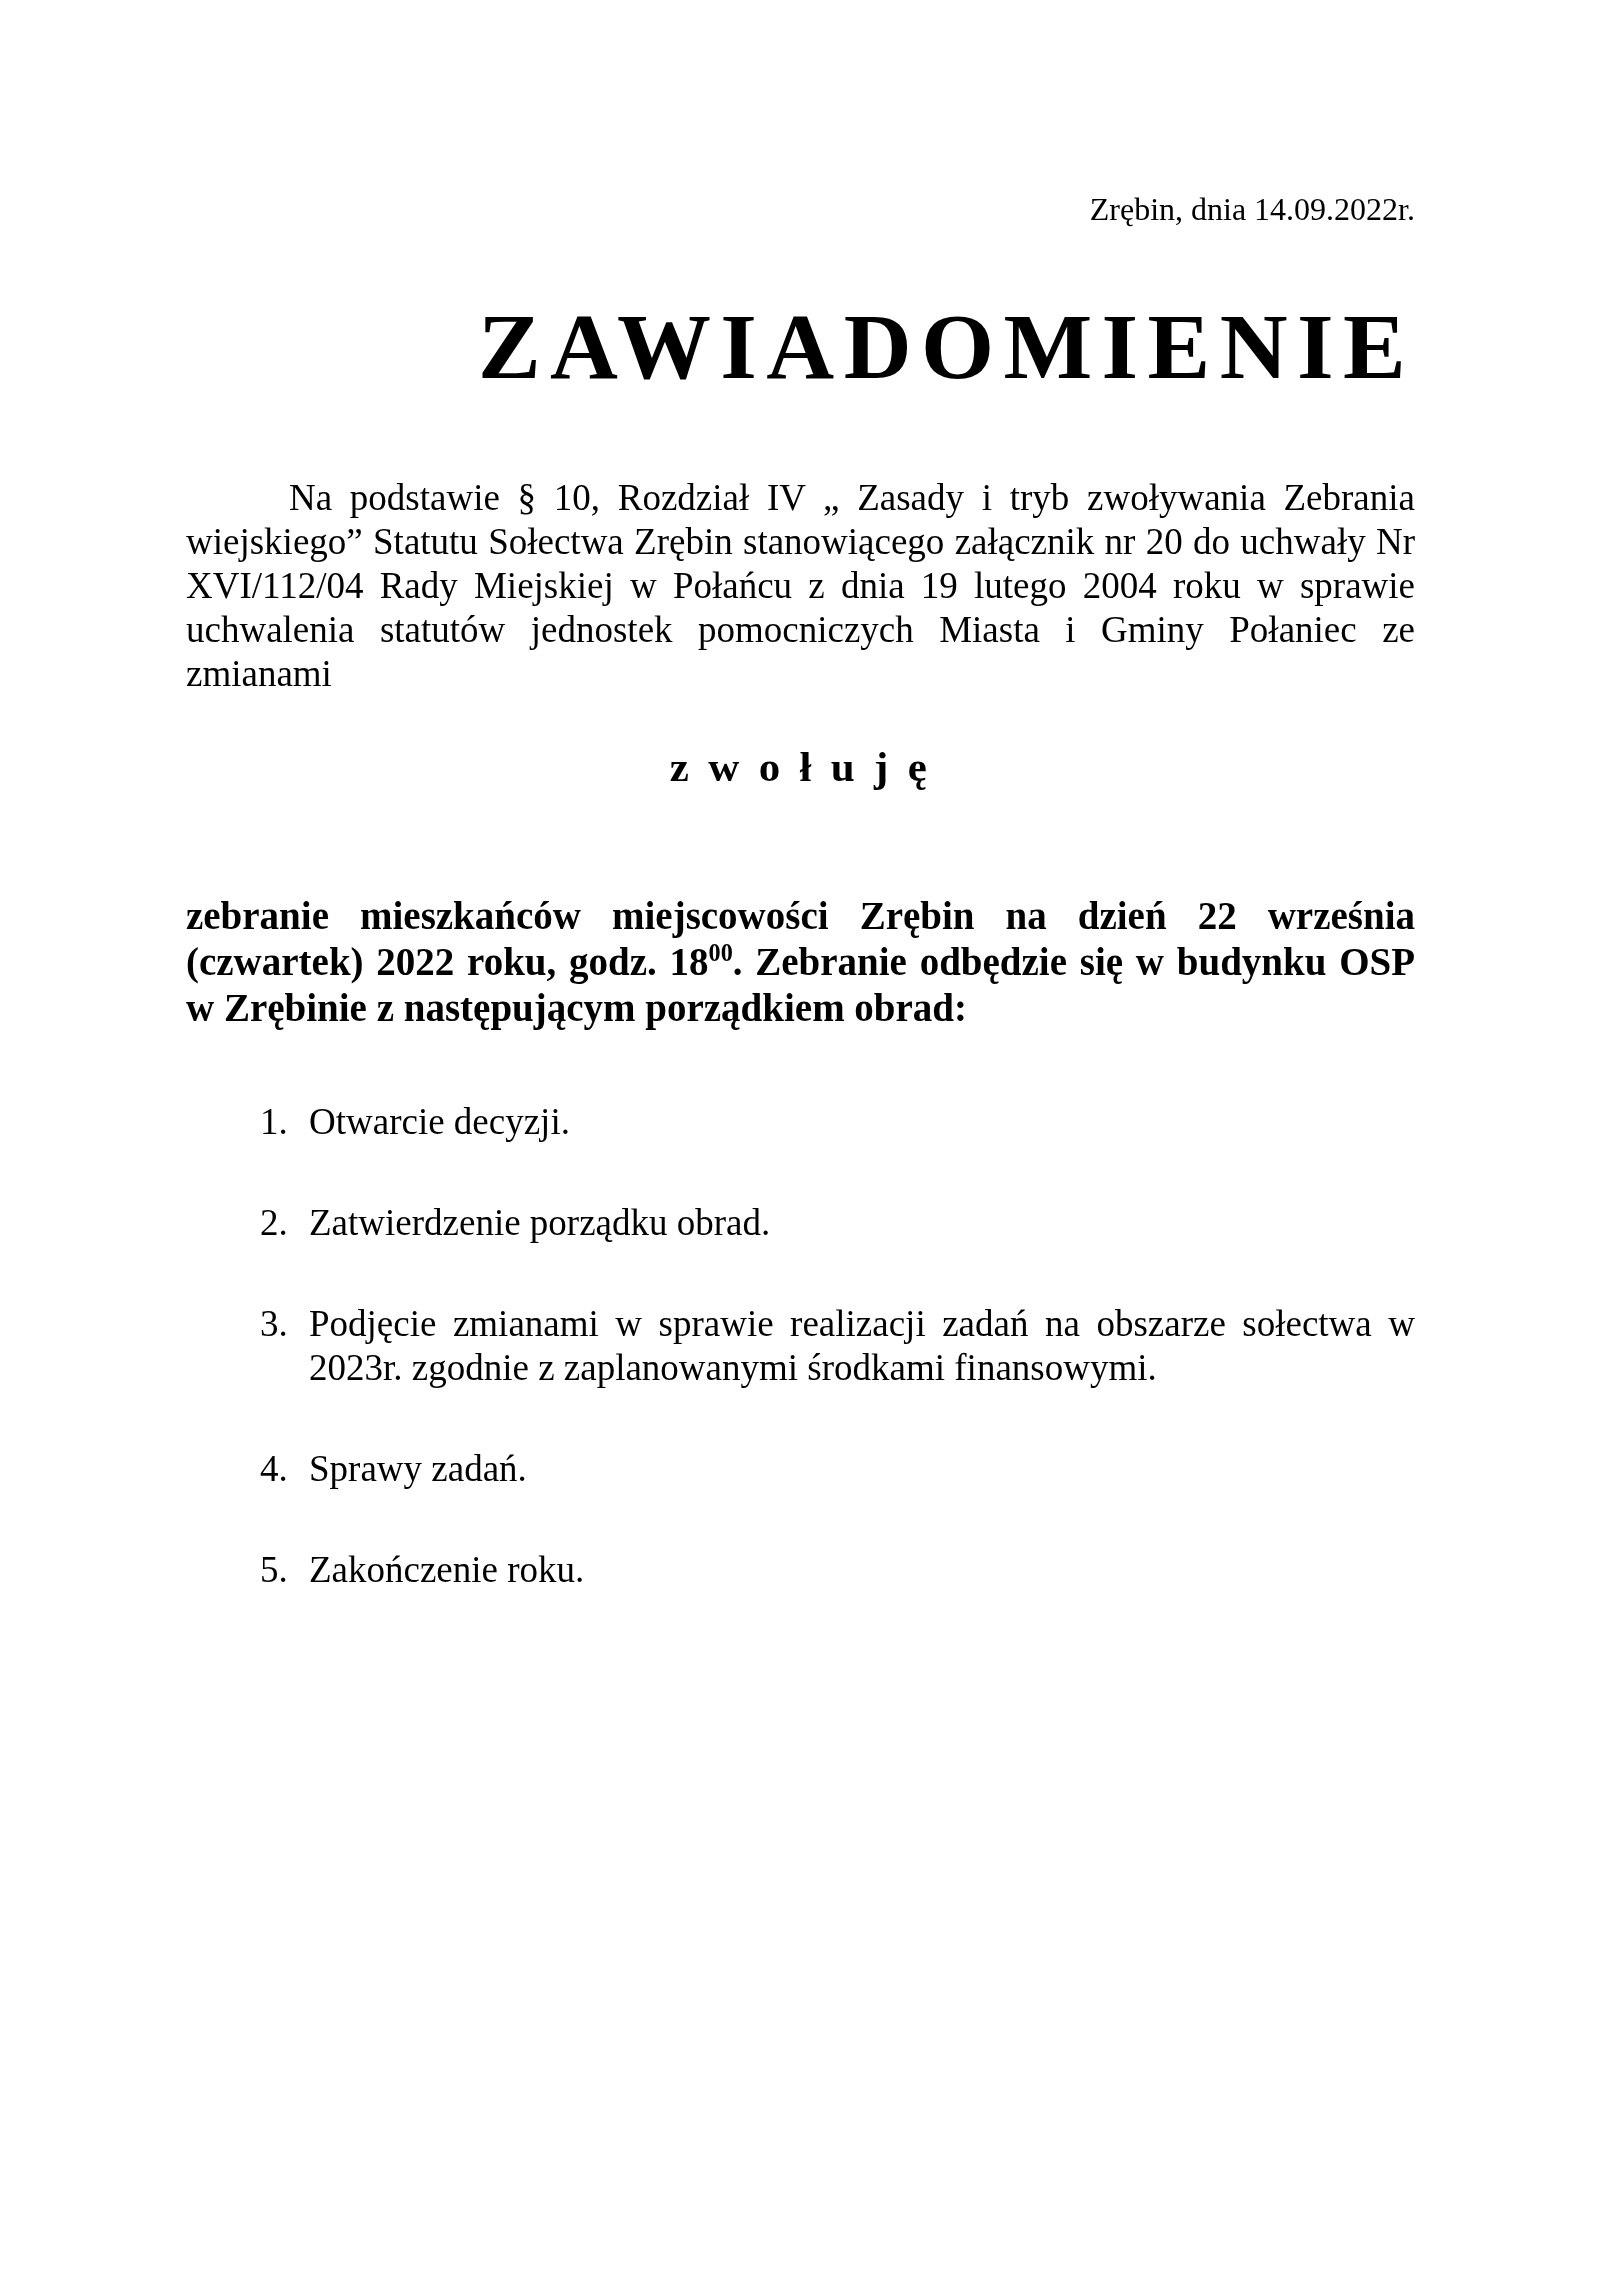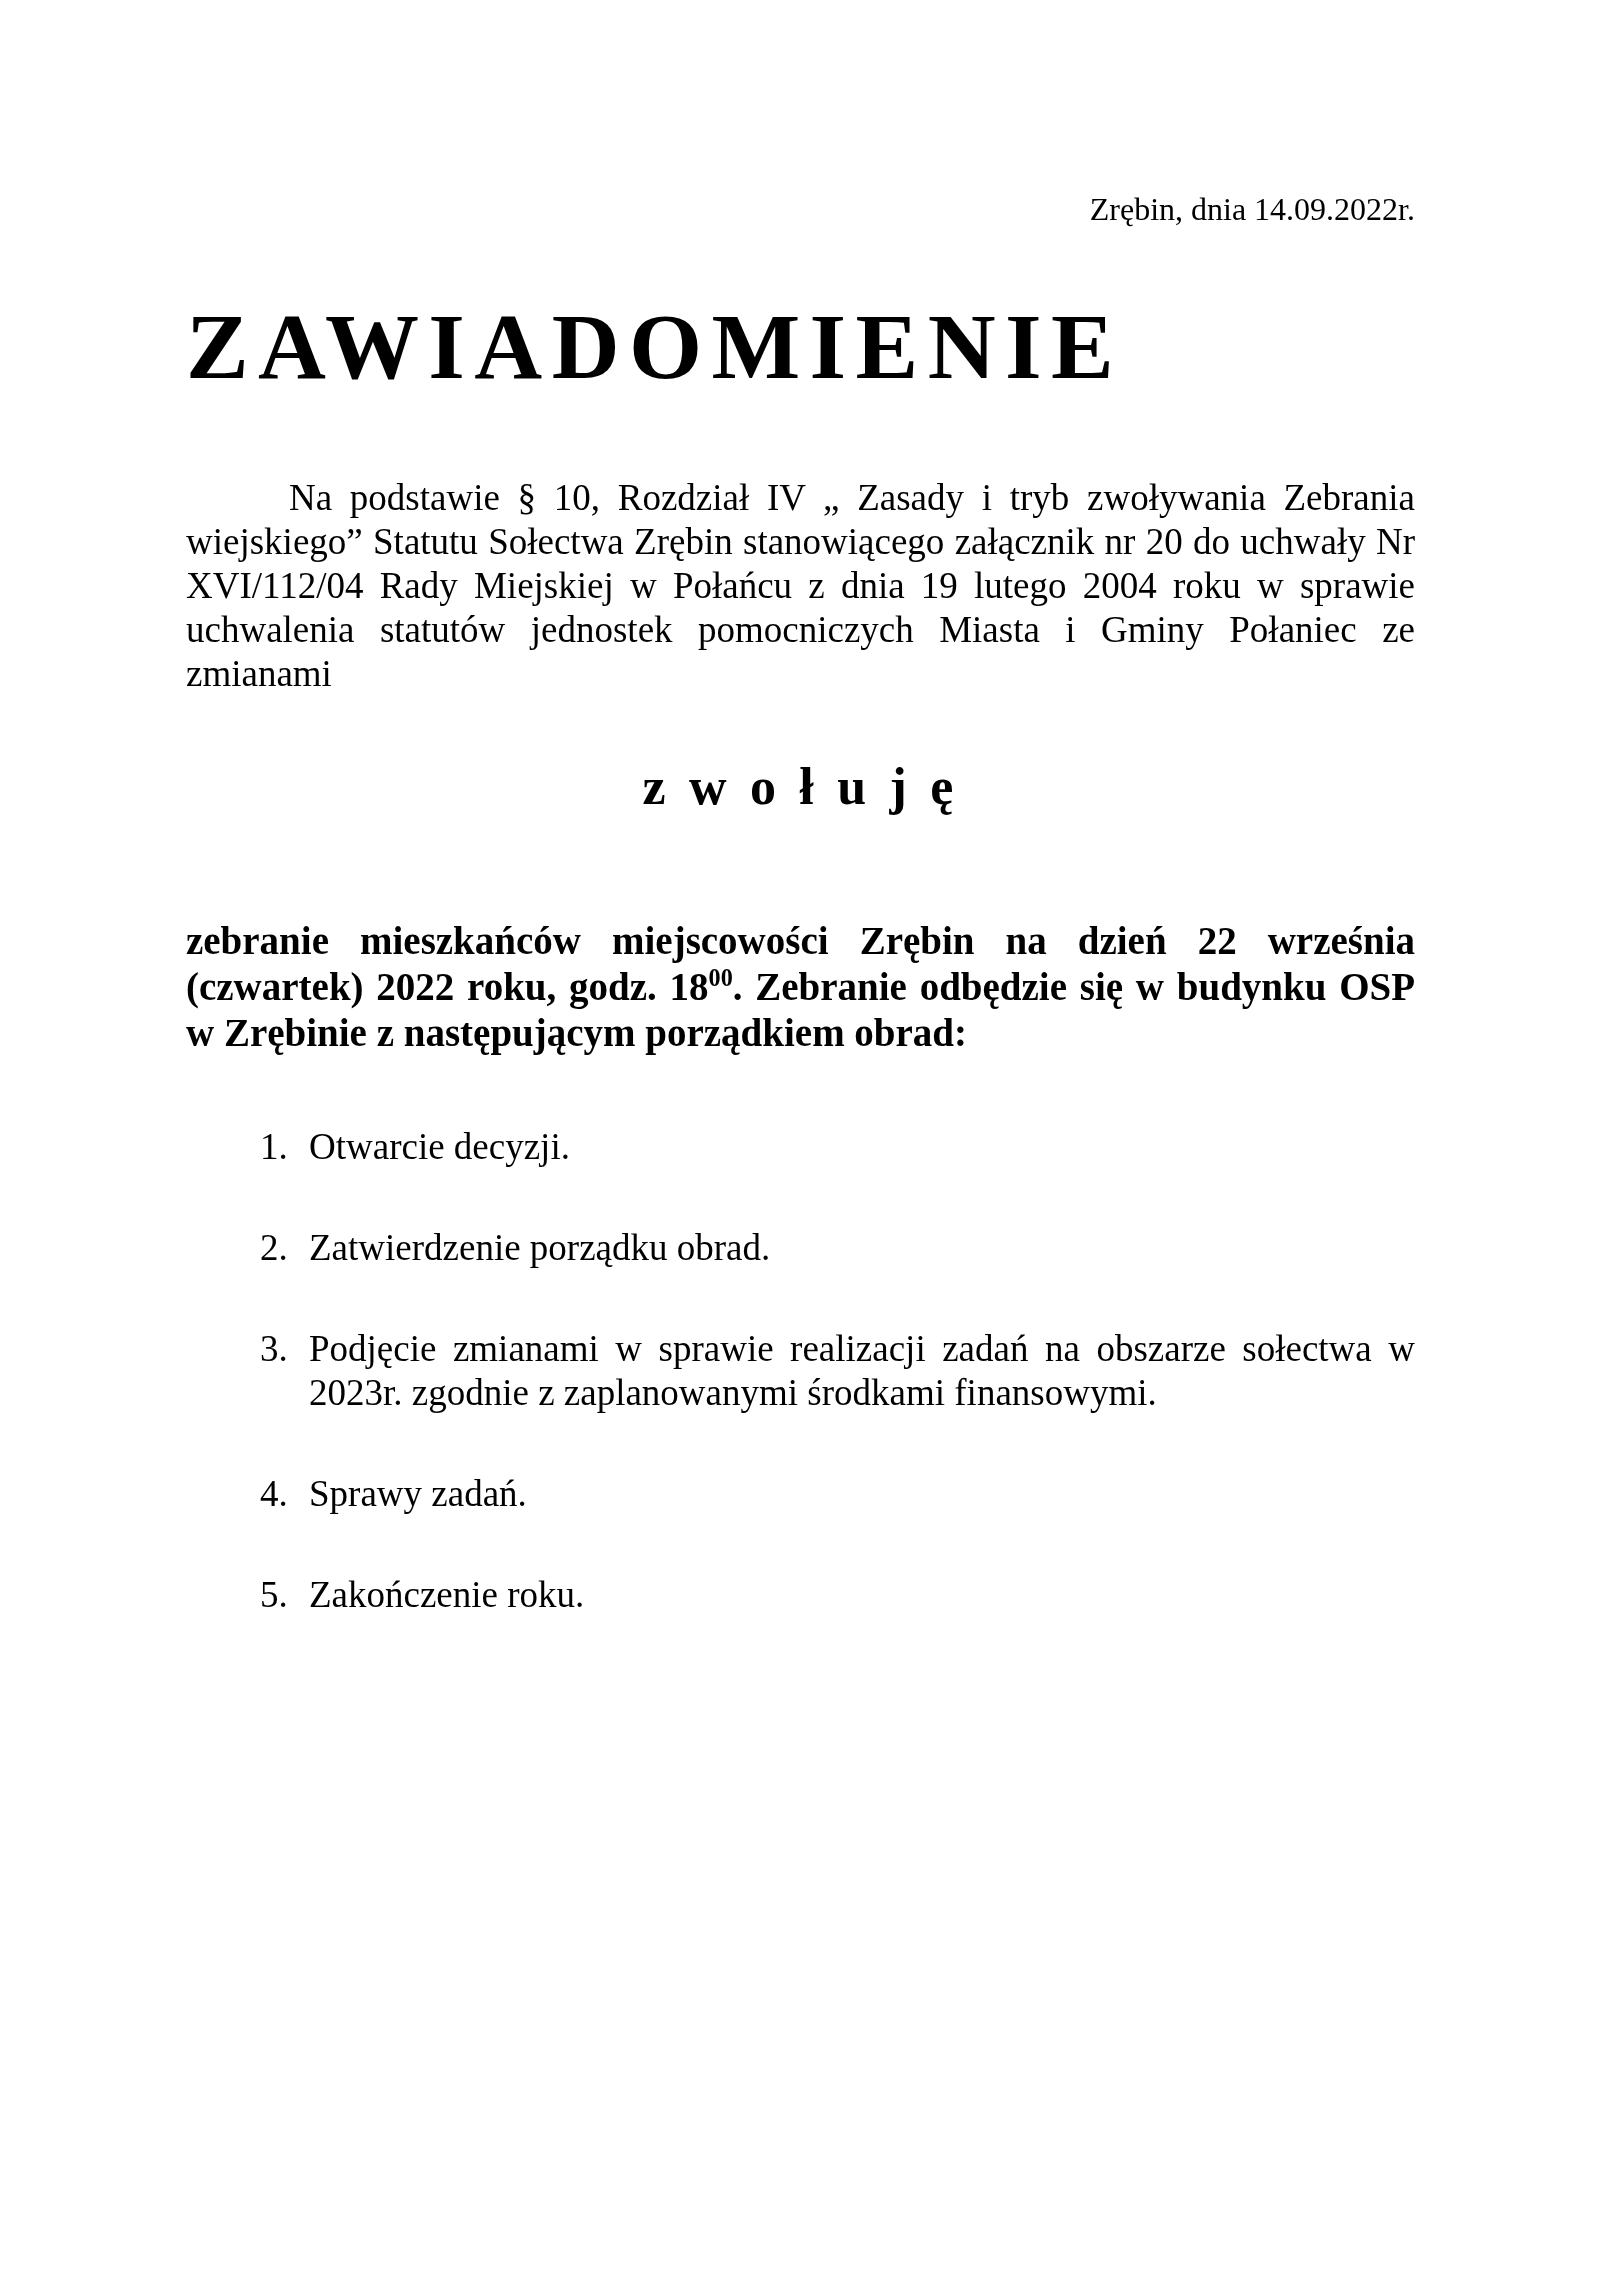--- a/index.html
+++ b/index.html
@@ -17,38 +17,38 @@
     background: #ffffff;
     padding: 191px 206px 0 186px;
   }
   .date-line {
     text-align: right;
     font-size: 32px;
     line-height: 37px;
   }
   .doc-title {
     margin-top: 71px;
-    text-align: left;
+    text-align: right;
     font-size: 94px;
     line-height: 1.0;
     font-weight: bold;
     letter-spacing: 0.10em;
     white-space: nowrap;
   }
   .intro {
     margin-top: 83px;
     font-size: 37px;
     line-height: 44px;
     text-align: justify;
     text-indent: 103px;
   }
   .convene {
-    margin-top: 61px;
+    margin-top: 46px;
     text-align: center;
-    font-size: 52px;
+    font-size: 43px;
     font-weight: bold;
     letter-spacing: 0.10em;
   }
   .meeting {
     margin-top: 102px;
     font-size: 39px;
     font-weight: bold;
     line-height: 46px;
     text-align: justify;
   }

